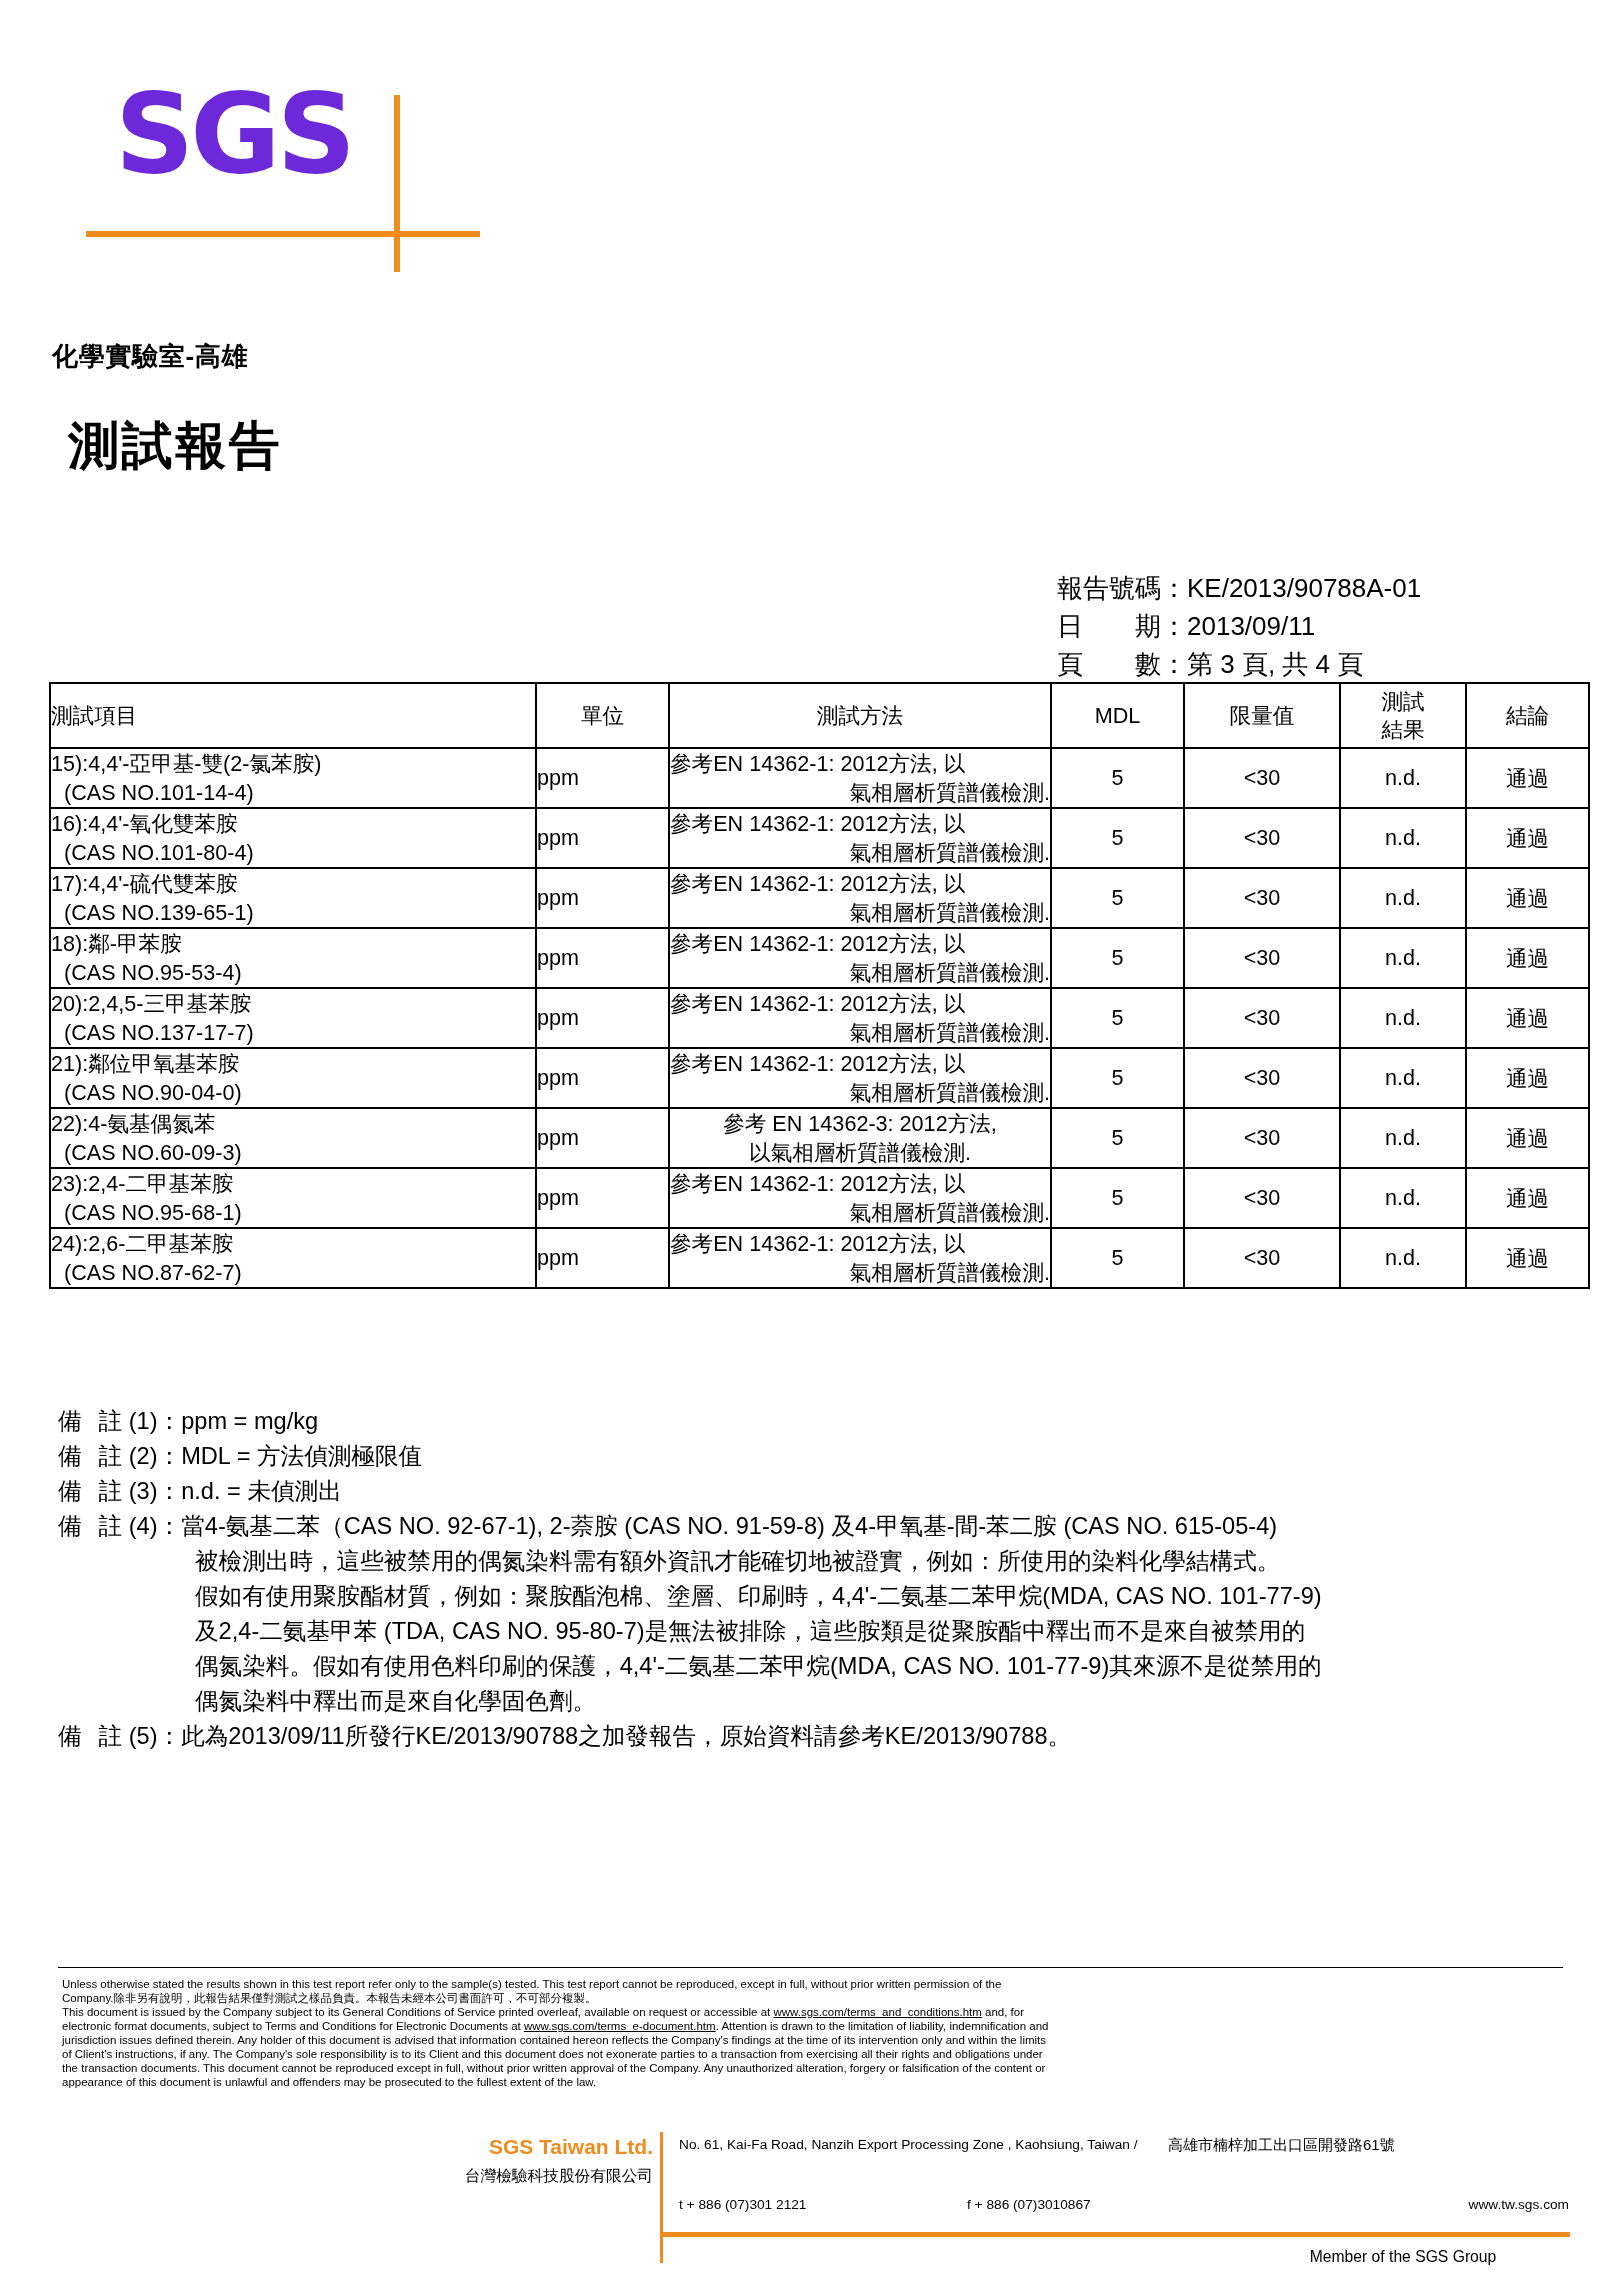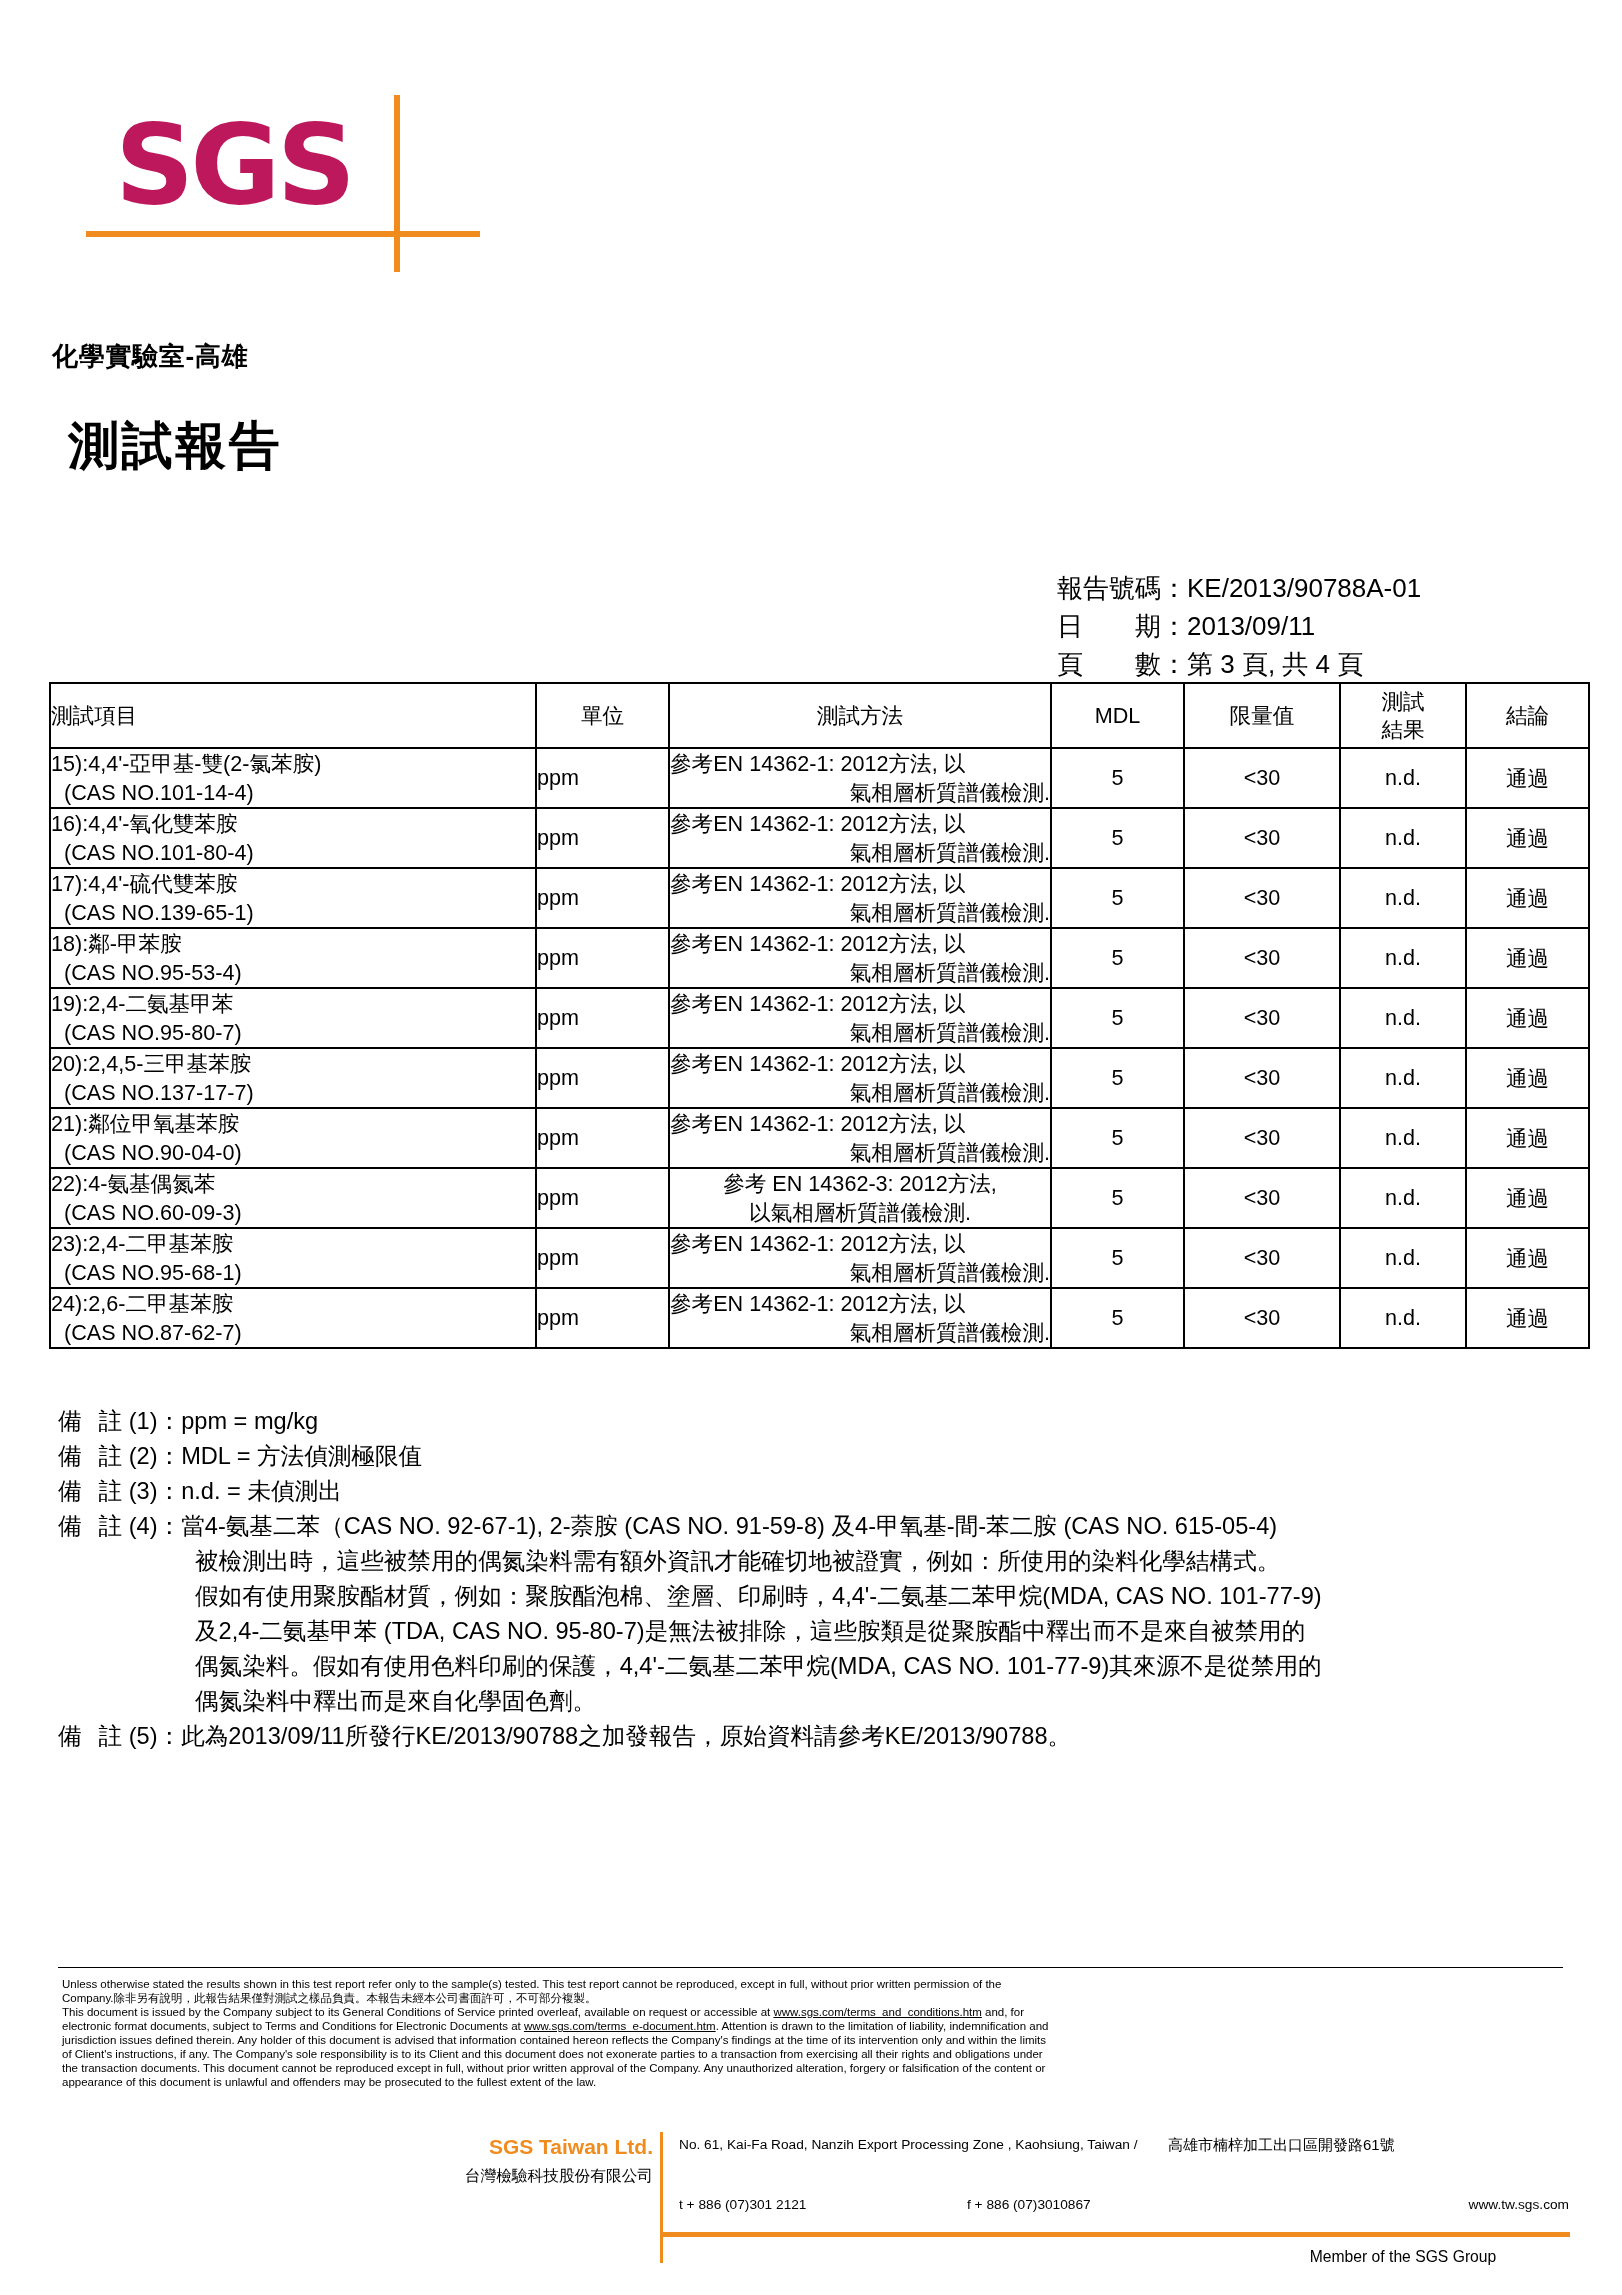--- a/index.html
+++ b/index.html
@@ -23,26 +23,26 @@
   #logo-block {
     position: absolute;
     left: 115px;
     top: 79px;
     width: 366px;
     height: 190px;
   }
   #logo-text {
     position: absolute;
     left: 0px;
-    top: 31px;
+    top: 0;
     font-family: "DejaVu Sans", sans-serif;
     font-size: 110px;
     font-weight: 700;
     letter-spacing: -3.9px;
-    color: #be185d;
+    color: #6d28d9;
     line-height: 1;
     white-space: nowrap;
   }
   #logo-hline {
     position: absolute;
     left: -29.4px;
     top: 152px;
     width: 394px;
     height: 5.9px;
     background: #f08c1e;
@@ -365,35 +365,20 @@
             <span class="m1">參考EN 14362-1: 2012方法, 以</span>
             <span class="m2">氣相層析質譜儀檢測.</span>
           </td>
           <td class="cell-mdl">5</td>
           <td class="cell-limit">&lt;30</td>
           <td class="cell-result">n.d.</td>
           <td class="cell-conc">通過</td>
         </tr>
         <tr>
           <td class="cell-item">
-            <span class="chem-name">19):2,4-二氨基甲苯</span>
-            <span class="cas-no">(CAS NO.95-80-7)</span>
-          </td>
-          <td class="cell-unit">ppm</td>
-          <td class="cell-method">
-            <span class="m1">參考EN 14362-1: 2012方法, 以</span>
-            <span class="m2">氣相層析質譜儀檢測.</span>
-          </td>
-          <td class="cell-mdl">5</td>
-          <td class="cell-limit">&lt;30</td>
-          <td class="cell-result">n.d.</td>
-          <td class="cell-conc">通過</td>
-        </tr>
-        <tr>
-          <td class="cell-item">
             <span class="chem-name">20):2,4,5-三甲基苯胺</span>
             <span class="cas-no">(CAS NO.137-17-7)</span>
           </td>
           <td class="cell-unit">ppm</td>
           <td class="cell-method">
             <span class="m1">參考EN 14362-1: 2012方法, 以</span>
             <span class="m2">氣相層析質譜儀檢測.</span>
           </td>
           <td class="cell-mdl">5</td>
           <td class="cell-limit">&lt;30</td>

